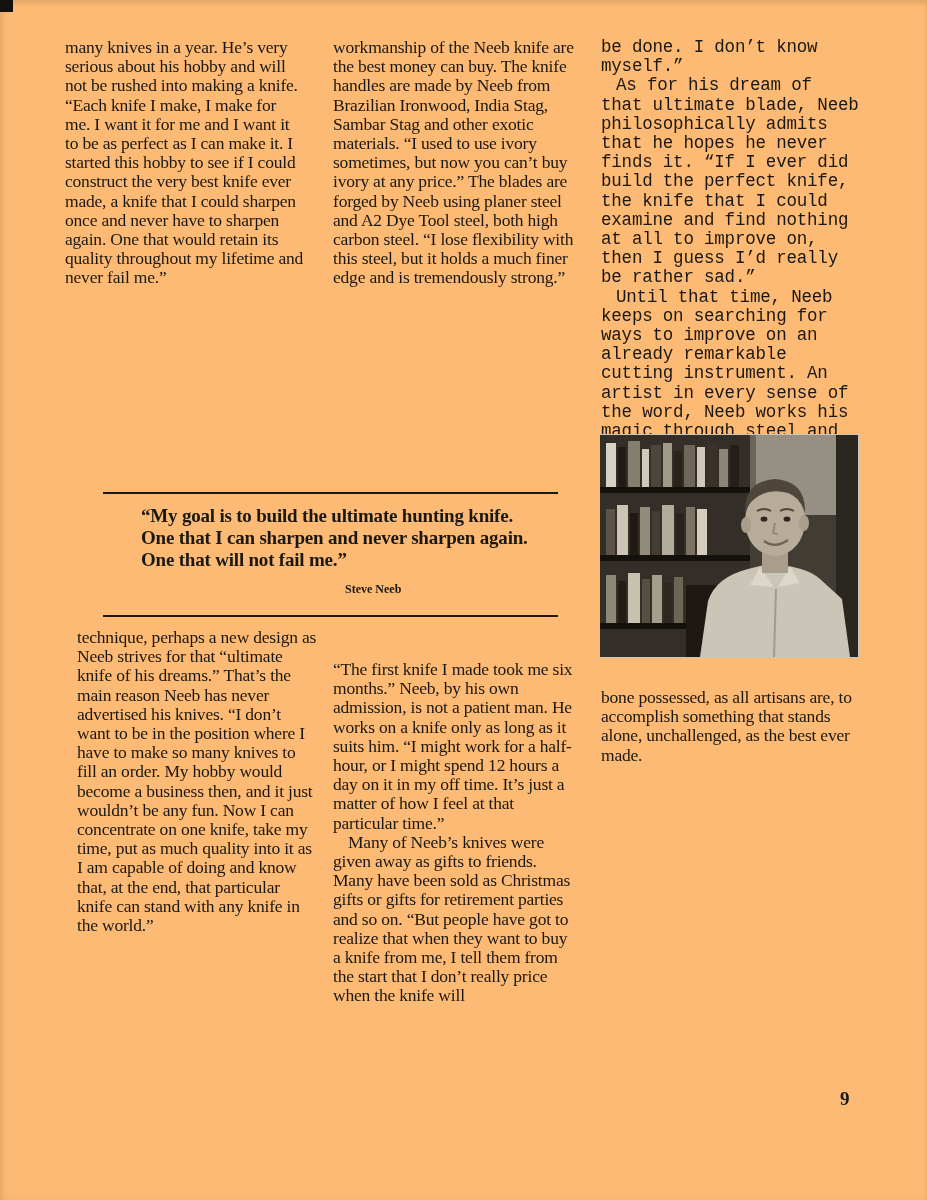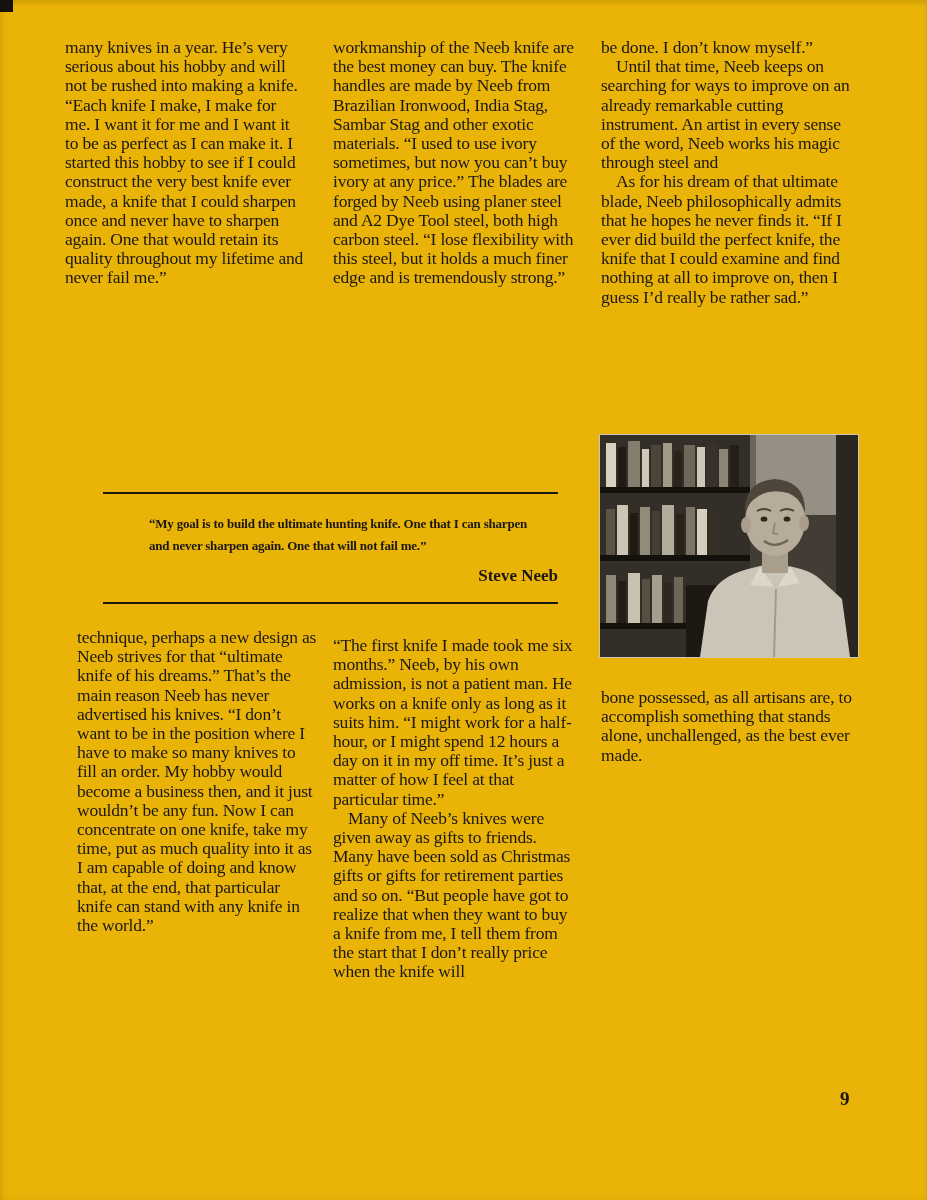--- a/index.html
+++ b/index.html
@@ -2,21 +2,21 @@
 <html><head>
 <meta charset="utf-8">
 <style>
   html, body { margin: 0; padding: 0; }
   body { background: #dcd8cc; }
   .page {
     position: relative;
     width: 927px;
     height: 1200px;
     margin: 0 auto;
-    background: #eab308;
+    background: #fdba74;
     font-family: "Liberation Serif", "DejaVu Serif", serif;
     color: #1b1813;
     overflow: hidden;
     box-shadow: inset 0 3px 5px rgba(0,0,0,0.10), inset 4px 0 6px rgba(0,0,0,0.05);
   }
   .corner-artifact {
     position: absolute;
     left: 0; top: 0;
     width: 13px; height: 12px;
     background: #15120e;
@@ -35,35 +35,34 @@
     left: 103px;
     top: 492px;
     width: 455px;
     border-top: 2px solid #1b1813;
     border-bottom: 2px solid #1b1813;
     padding: 11px 0 15px 0;
     box-sizing: border-box;
   }
   .pullquote .quote {
     font-weight: bold;
-    font-size: 13px;
+    font-size: 19px;
     line-height: 22px;
     letter-spacing: -0.2px;
     padding-left: 38px;
     width: 400px;
     box-sizing: content-box;
-    margin: 8px;
+    margin: 0;
   }
   .pullquote .attribution {
     font-weight: bold;
-    font-size: 17px;
+    font-size: 12px;
     line-height: 22px;
-    margin: 1px 0 0 0;
+    margin: 7px 0 0 0;
     padding-left: 242px;
-    text-align: right;
   }
   .photo {
     position: absolute;
     left: 600px;
     top: 435px;
     width: 258px;
     height: 222px;
     outline: 1px solid #cdc6b5;
     background: #3f3a33;
   }
@@ -85,24 +84,24 @@
   <div class="corner-artifact"></div>
 
   <div class="col" style="left:65px; top:38px; width:240px;">
     <p>many knives in a year. He’s very serious about his hobby and will not be rushed into making a knife. “Each knife I make, I make for me. I want it for me and I want it to be as perfect as I can make it. I started this hobby to see if I could construct the very best knife ever made, a knife that I could sharpen once and never have to sharpen again. One that would retain its quality throughout my lifetime and never fail me.”</p>
   </div>
 
   <div class="col" style="left:333px; top:38px; width:242px;">
     <p>workmanship of the Neeb knife are the best money can buy. The knife handles are made by Neeb from Brazilian Ironwood, India Stag, Sambar Stag and other exotic materials. “I used to use ivory sometimes, but now you can’t buy ivory at any price.” The blades are forged by Neeb using planer steel and A2 Dye Tool steel, both high carbon steel. “I lose flexibility with this steel, but it holds a much finer edge and is tremendously strong.”</p>
   </div>
 
-  <div class="col" style="left:601px; top:38px; width:258px;">
+  <div class="col" style="left:601px; top:38px; width:258px;font-family:Liberation Mono, monospace;">
     <p>be done. I don’t know myself.”</p>
+    <p class="indent">As for his dream of that ultimate blade, Neeb philosophically admits that he hopes he never finds it. “If I ever did build the perfect knife, the knife that I could examine and find nothing at all to improve on, then I guess I’d really be rather sad.”</p>
     <p class="indent">Until that time, Neeb keeps on searching for ways to improve on an already remarkable cutting instrument. An artist in every sense of the word, Neeb works his magic through steel and</p>
-    <p class="indent">As for his dream of that ultimate blade, Neeb philosophically admits that he hopes he never finds it. “If I ever did build the perfect knife, the knife that I could examine and find nothing at all to improve on, then I guess I’d really be rather sad.”</p>
   </div>
 
   <div class="pullquote">
     <p class="quote">“My goal is to build the ultimate hunting knife. One that I can sharpen and never sharpen again. One that will not fail me.”</p>
     <p class="attribution">Steve Neeb</p>
   </div>
 
   <div class="photo" title="Black-and-white portrait of Steve Neeb seated in front of bookshelves">
     <svg width="258" height="222" viewBox="0 0 258 222" aria-hidden="true">
 
@@ -176,21 +175,21 @@
 
       <path d="M175 88 L173 98 L178 99" stroke="#8d8170" stroke-width="1.6" fill="none"></path>
       <path d="M164 106 Q175 114 188 105" stroke="#6f6454" stroke-width="2.2" fill="none"></path>
     </svg>
   </div>
 
   <div class="col" style="left:65px; top:628px; width:240px;margin-left:12px;">
     <p>technique, perhaps a new design as Neeb strives for that “ultimate knife of his dreams.” That’s the main reason Neeb has never advertised his knives. “I don’t want to be in the position where I have to make so many knives to fill an order. My hobby would become a business then, and it just wouldn’t be any fun. Now I can concentrate on one knife, take my time, put as much quality into it as I am capable of doing and know that, at the end, that particular knife can stand with any knife in the world.”</p>
   </div>
 
-  <div class="col" style="left:333px; top:636px; width:242px;">
+  <div class="col" style="left:333px; top:660px; width:242px;">
     <p>“The first knife I made took me six months.” Neeb, by his own admission, is not a patient man. He works on a knife only as long as it suits him. “I might work for a half-hour, or I might spend 12 hours a day on it in my off time. It’s just a matter of how I feel at that particular time.”</p>
     <p class="indent">Many of Neeb’s knives were given away as gifts to friends. Many have been sold as Christmas gifts or gifts for retirement parties and so on. “But people have got to realize that when they want to buy a knife from me, I tell them from the start that I don’t really price when the knife will</p>
   </div>
 
   <div class="col" style="left:601px; top:688px; width:258px;">
     <p>bone possessed, as all artisans are, to accomplish something that stands alone, unchallenged, as the best ever made.</p>
   </div>
 
   <div class="pagenum">9</div>
 

